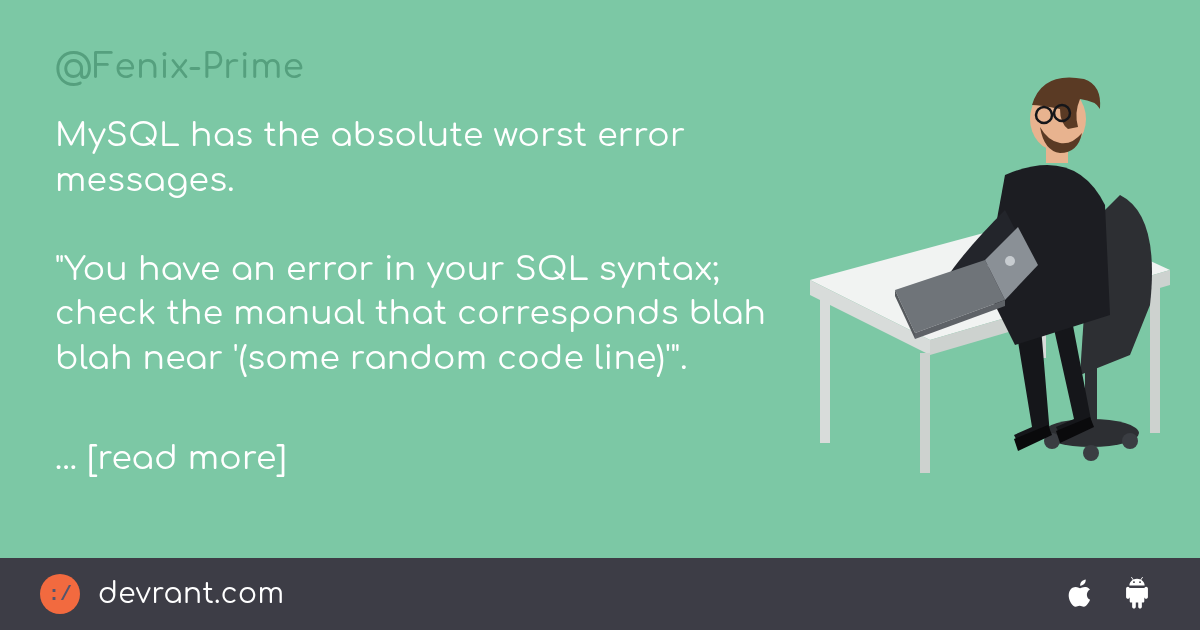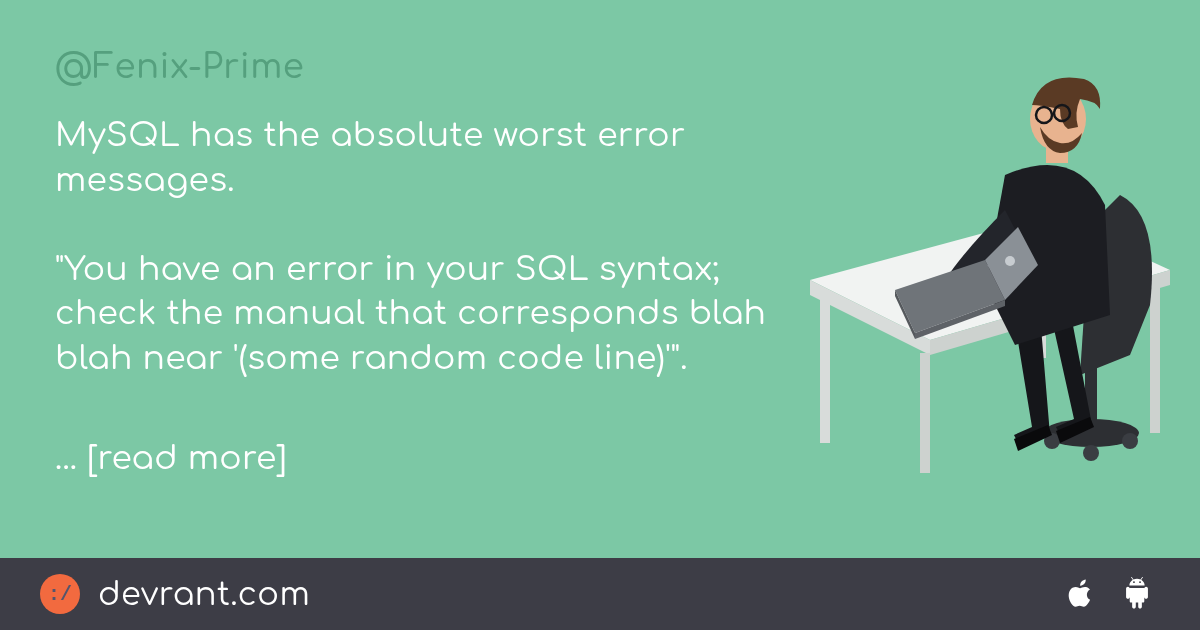--- a/index.html
+++ b/index.html
@@ -55,21 +55,21 @@
     display: flex;
     align-items: center;
     justify-content: center;
     margin-right: 18px;
     font-family: "Courier New", monospace;
     font-weight: 700;
     font-size: 20px;
     color: #54556c;
   }
   .site {
-    font-size: 32px;
+    font-size: 28px;
     letter-spacing: 0.5px;
     color: #ffffff;
     font-weight: 400;
     text-align: center;
   }
   .platform-icons {
     margin-left: auto;
     display: flex;
     gap: 26px;
     align-items: center;

